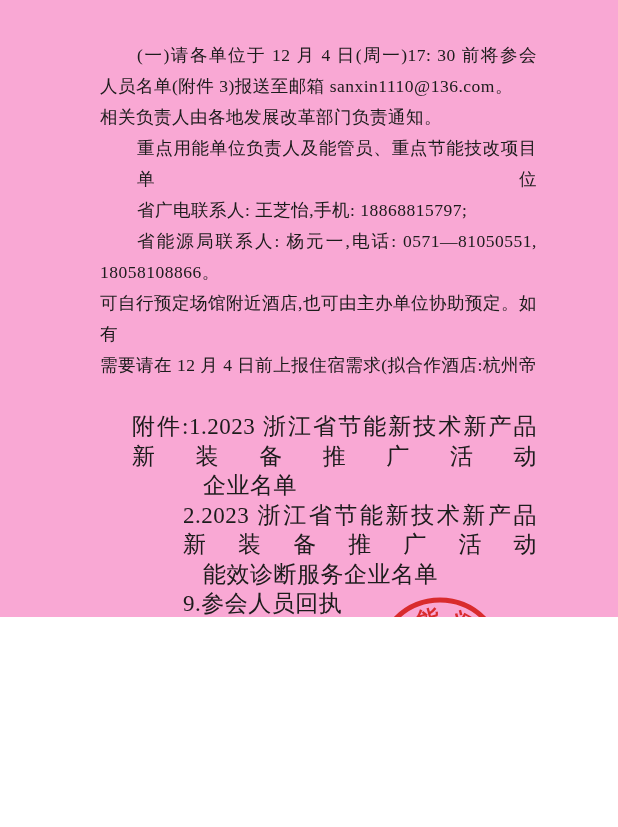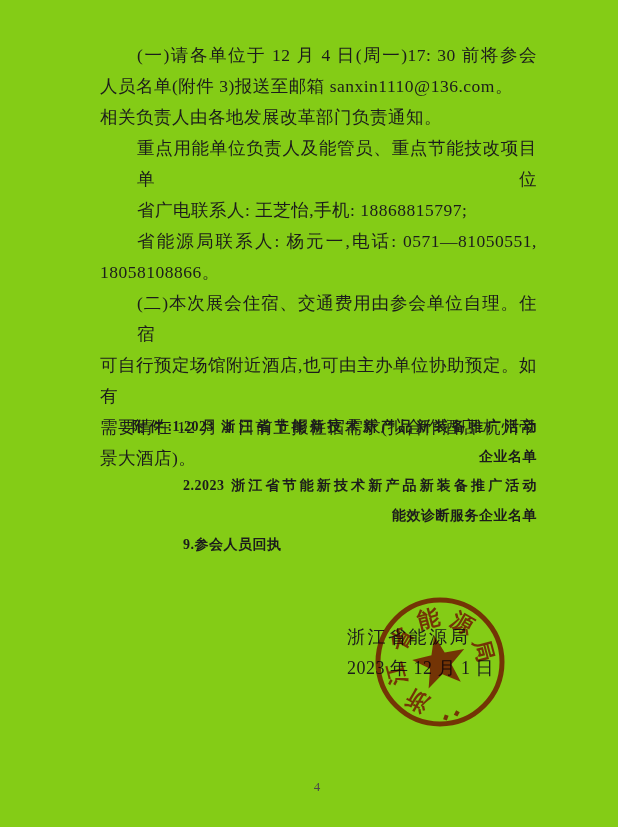--- a/index.html
+++ b/index.html
@@ -1,34 +1,34 @@
 <!DOCTYPE html>
 <html><head>
 <meta charset="utf-8">
 <style>
   html,body { margin:0; padding:0; background:#ffffff; }
   .page {
-    position:relative; width:618px; height:827px; overflow:hidden;
-    background:#84cc16; color:#1c1c1c;
+    position:relative; width:618px; height:617px; overflow:hidden;
+    background:#f9a8d4; color:#1c1c1c;
     font-family:"Liberation Serif","DejaVu Serif",serif;
   }
   .body-text { position:absolute; left:100px; top:40px; width:437px; }
   .body-text .line {
     font-size:17.5px; line-height:31px; letter-spacing:0.5px;
     box-sizing:border-box; width:437px;
   }
   .attachments { position:absolute; left:100px; top:412px; width:437px; }
   .attachments .line {
-    font-size:14px; line-height:29.5px; letter-spacing:0.5px;
-    box-sizing:border-box; width:437px;font-weight:bold;
+    font-size:23px; line-height:29.5px; letter-spacing:0.5px;
+    box-sizing:border-box; width:437px;
   }
   .indent    { padding-left:37px; }
   .att-first { padding-left:32px; }
   .att-item  { padding-left:83px; }
-  .att-cont  { padding-left:103px;text-align:right; }
+  .att-cont  { padding-left:103px; }
   .full      { text-align:justify; text-align-last:justify; }
   .sig-issuer {
     position:absolute; left:347px; top:627px; font-size:18px;
     letter-spacing:2.5px; line-height:20px;
   }
   .sig-date {
     position:absolute; left:347px; top:658px; font-size:18px;
     letter-spacing:0.5px; line-height:20px;
   }
   .seal-svg {
@@ -51,24 +51,22 @@
 <div class="page">
 
   <div class="body-text">
       <div class="line indent full">(一)请各单位于 12 月 4 日(周一)17: 30 前将参会</div>
       <div class="line">人员名单(附件 3)报送至邮箱 sanxin1110@136.com。</div>
       <div class="line">相关负责人由各地发展改革部门负责通知。</div>
       <div class="line indent full">重点用能单位负责人及能管员、重点节能技改项目单位</div>
       <div class="line indent">省广电联系人: 王芝怡,手机: 18868815797;</div>
       <div class="line indent full">省能源局联系人: 杨元一,电话: 0571—81050551,</div>
       <div class="line">18058108866。</div>
-      <div class="line indent full">(二)本次展会住宿、交通费用由参会单位自理。住宿</div>
       <div class="line full">可自行预定场馆附近酒店,也可由主办单位协助预定。如有</div>
       <div class="line full">需要请在 12 月 4 日前上报住宿需求(拟合作酒店:杭州帝</div>
-      <div class="line">景大酒店)。</div>
     </div>
 
   <div class="attachments">
       <div class="line att-first full">附件:1.2023 浙江省节能新技术新产品新装备推广活动</div>
       <div class="line att-cont">企业名单</div>
       <div class="line att-item full">2.2023 浙江省节能新技术新产品新装备推广活动</div>
       <div class="line att-cont">能效诊断服务企业名单</div>
       <div class="line att-item">9.参会人员回执</div>
     </div>
 

